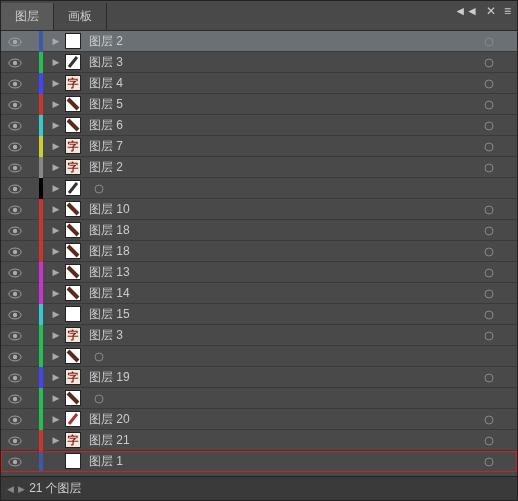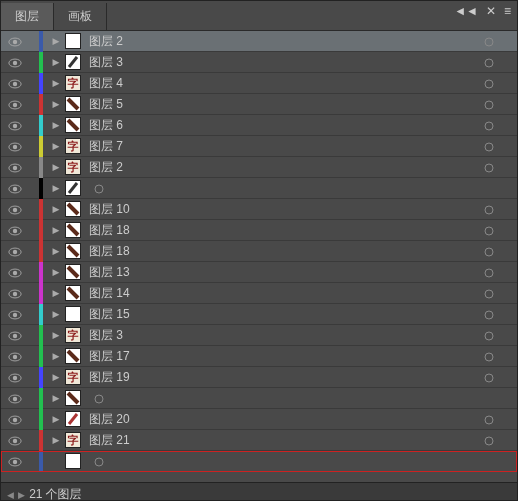--- a/index.html
+++ b/index.html
@@ -17,21 +17,21 @@
 .eye{width:28px;text-align:center;color:#aaa;cursor:pointer}
 .eye svg{width:14px;height:10px;vertical-align:middle}
 .spacer{width:10px}
 .colorbar{width:4px;height:21px}
 .indent{width:8px}
 .tri{width:10px;text-align:center;font-size:9px;color:#aaa;cursor:pointer}
 .thumb{width:16px;height:16px;border:1px solid #222;background:#fff;margin:0 4px;display:flex;align-items:center;justify-content:center;font-size:10px;color:#222;overflow:hidden}
 .label{flex:1;padding-left:4px;cursor:pointer}
 .target{width:28px;text-align:center;color:#888}
 .target svg{width:10px;height:10px;vertical-align:middle}
-.status{height:18px;background:#3a3a3a;padding:3px 6px;font-size:11px;color:#aaa;border-top:1px solid #222}
+.status{height:24px;background:#3a3a3a;padding:3px 6px;font-size:11px;color:#aaa;border-top:1px solid #222}
 .status .arr{display:inline-block;width:8px;font-size:9px;color:#888}
 </style>
 </head>
 <body>
 
 <div class="panel">
   <div class="hdr">
     <div class="tab active">图层</div>
     <div class="tab">画板</div>
     <div class="hdr-icons">
@@ -331,21 +331,20 @@
           </svg></div>
         <div class="spacer"></div>
         <div class="colorbar" style="background:#22c050"></div>
         <div class="indent"></div>
         <div class="tri">▶</div>
         <div class="thumb" style="background:#ffffff">
           <svg width="14" height="14">
             <line x1="2" y1="2" x2="12" y2="12" stroke="#5b2a1a" stroke-width="4"></line>
           </svg>
         </div>
-        <div class="label">图层 17</div>
         <div class="target"><svg viewBox="0 0 10 10">
             <circle cx="5" cy="5" r="4" fill="none" stroke="#888" stroke-width="1"></circle>
           </svg></div>
         <div style="width:14px"></div>
       </div>
       <div class="row">
         <div class="eye"><svg viewBox="0 0 16 10">
             <ellipse cx="8" cy="5" rx="7" ry="4.5" fill="none" stroke="#aaa" stroke-width="1"></ellipse>
             <circle cx="8" cy="5" r="2.5" fill="#aaa"></circle>
           </svg></div>
@@ -422,20 +421,21 @@
       <div class="row hlrow">
         <div class="eye"><svg viewBox="0 0 16 10">
             <ellipse cx="8" cy="5" rx="7" ry="4.5" fill="none" stroke="#aaa" stroke-width="1"></ellipse>
             <circle cx="8" cy="5" r="2.5" fill="#aaa"></circle>
           </svg></div>
         <div class="spacer"></div>
         <div class="colorbar" style="background:#3a5aaa"></div>
         <div class="indent"></div>
         <div class="tri"></div>
         <div class="thumb" style="background:#ffffff"></div>
+        <div class="label">图层 1</div>
         <div class="target"><svg viewBox="0 0 10 10">
             <circle cx="5" cy="5" r="4" fill="none" stroke="#888" stroke-width="1"></circle>
           </svg></div>
         <div style="width:14px"></div>
       </div>
     </div>
   <div class="status">
     <span class="arr">◀</span>
     <span class="arr">▶</span>
     <span>21</span>

